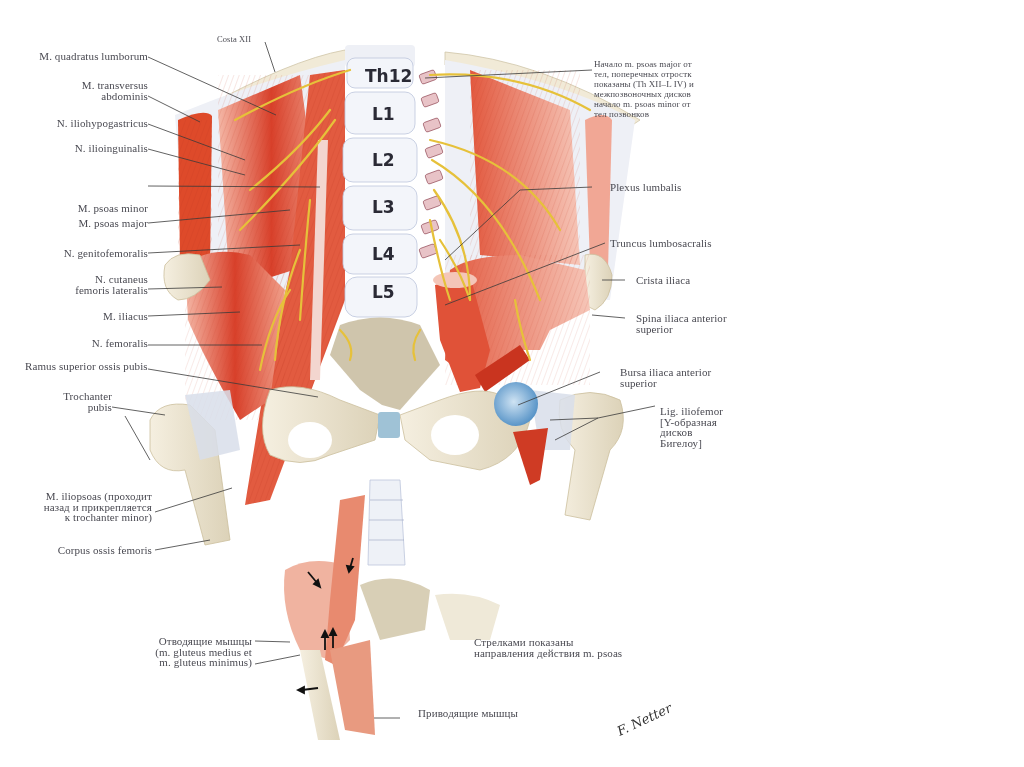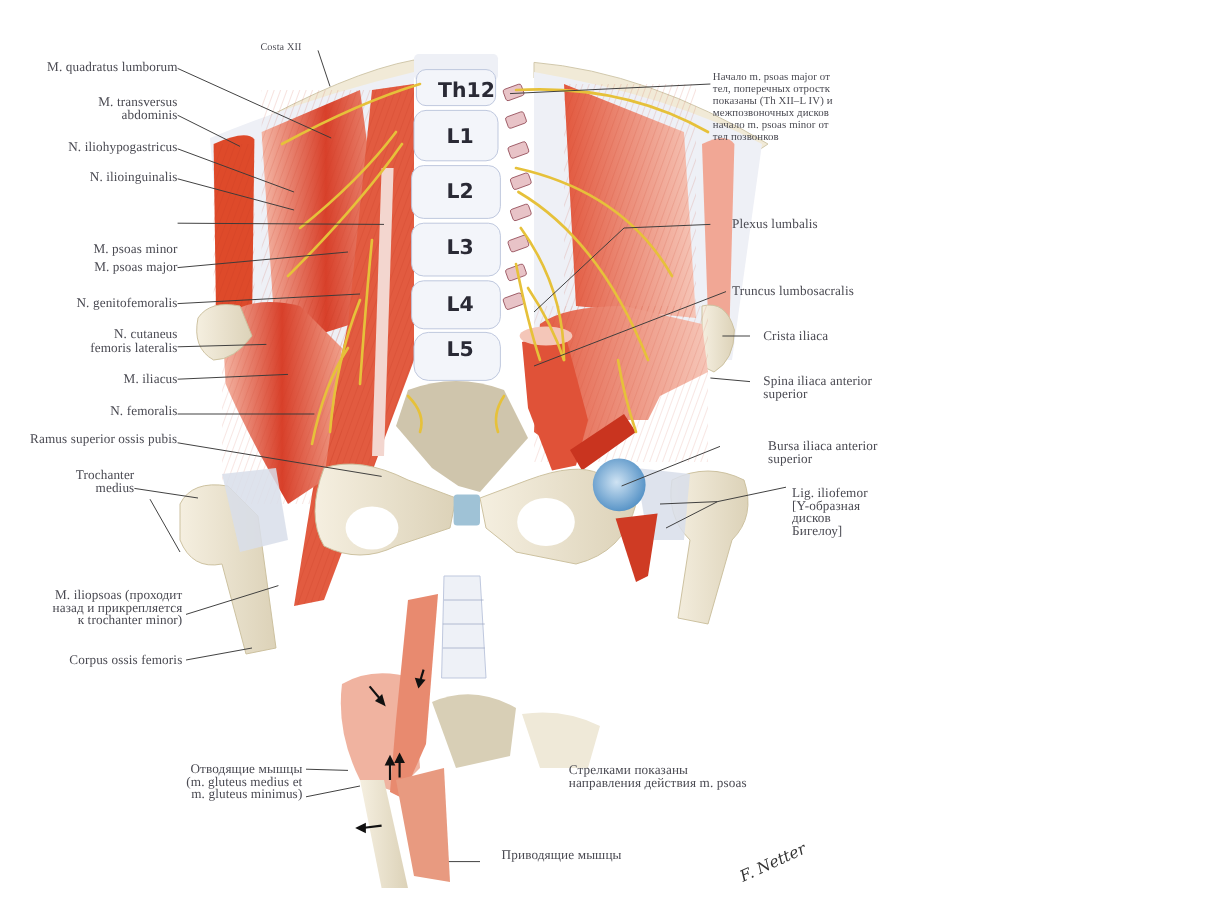--- a/index.html
+++ b/index.html
@@ -215,21 +215,21 @@
   <div class="lbl r" style="right:876px; top:248px;"><span>N. genitofemoralis</span></div>
   <div class="lbl r" style="right:876px; top:274px;">
       <div>N. cutaneus</div>
       <div>femoris lateralis</div>
     </div>
   <div class="lbl r" style="right:876px; top:311px;"><span>M. iliacus</span></div>
   <div class="lbl r" style="right:876px; top:338px;"><span>N. femoralis</span></div>
   <div class="lbl l" style="left:25px; top:361px;"><span>Ramus superior ossis pubis</span></div>
   <div class="lbl r" style="right:912px; top:391px;">
       <div>Trochanter</div>
-      <div>medius</div>
+      <div>pubis</div>
     </div>
   <div class="lbl r" style="right:872px; top:491px;">
       <div>M. iliopsoas (проходит</div>
       <div>назад и прикрепляется</div>
       <div>к trochanter minor)</div>
     </div>
   <div class="lbl r" style="right:872px; top:545px;"><span>Corpus ossis femoris</span></div>
 
   <div class="lbl l" style="left:217px; top:34px; font-size:8.5px;"><span>Costa XII</span></div>
 
@@ -241,21 +241,21 @@
     <div>начало m. psoas minor от</div>
     <div>тел позвонков</div>
   </div>
   <div class="lbl l" style="left:610px; top:182px;"><span>Plexus lumbalis</span></div>
   <div class="lbl l" style="left:610px; top:238px;"><span>Truncus lumbosacralis</span></div>
   <div class="lbl l" style="left:636px; top:275px;"><span>Crista iliaca</span></div>
   <div class="lbl l" style="left:636px; top:313px;">
       <div>Spina iliaca anterior</div>
       <div>superior</div>
     </div>
-  <div class="lbl l" style="left:620px; top:367px;margin-left:20px;">
+  <div class="lbl l" style="left:620px; top:367px;">
       <div>Bursa iliaca anterior</div>
       <div>superior</div>
     </div>
   <div class="lbl l" style="left:660px; top:406px;">
       <div>Lig. iliofemor</div>
       <div>[Y-образная</div>
       <div>дисков</div>
       <div>Бигелоу]</div>
     </div>
 

